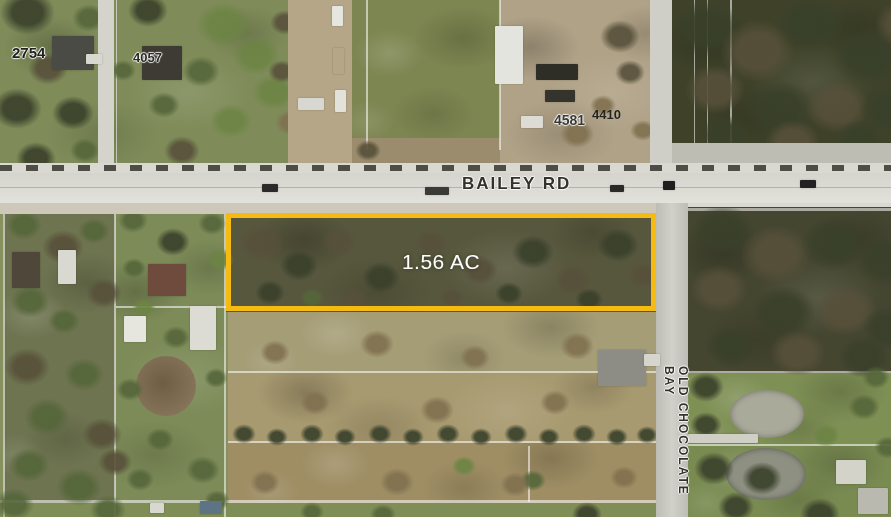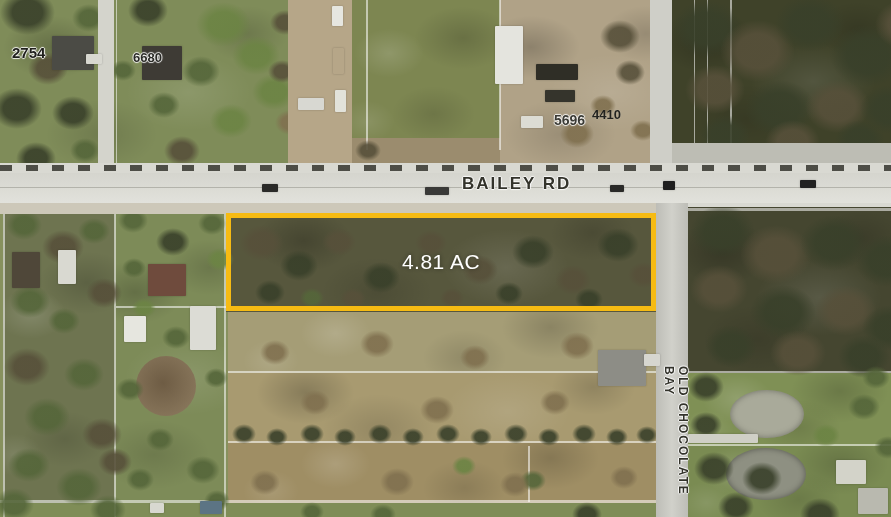--- a/index.html
+++ b/index.html
@@ -276,21 +276,21 @@
       <div class="feat" style="left: 521px; top: 116px; width: 22px; height: 12px; background: rgb(220, 220, 212);"></div>
       <div class="feat" style="left: 262px; top: 184px; width: 16px; height: 8px; background: rgb(42, 42, 40);"></div>
       <div class="feat" style="left: 425px; top: 187px; width: 24px; height: 8px; background: rgb(58, 58, 56);"></div>
       <div class="feat" style="left: 610px; top: 185px; width: 14px; height: 7px; background: rgb(42, 42, 40);"></div>
       <div class="feat" style="left: 800px; top: 180px; width: 16px; height: 8px; background: rgb(34, 34, 34);"></div>
       <div class="feat" style="left: 663px; top: 181px; width: 12px; height: 9px; background: rgb(30, 30, 30);"></div>
       <div class="feat" style="left: 688px; top: 434px; width: 70px; height: 9px; background: rgb(207, 207, 198);"></div>
     </div>
 
   <div id="parcel-outline" class="abs"></div>
-  <div id="parcel-area-label" class="abs">4.81 AC</div>
+  <div id="parcel-area-label" class="abs">1.56 AC</div>
 
   <div id="bailey-label" class="maplabel">BAILEY RD</div>
   <div id="chocolate-label" class="maplabel">OLD CHOCOLATE BAY</div>
   <div id="addr-4051" class="maplabel">2754</div>
-  <div id="addr-4057" class="maplabel">6680</div>
-  <div id="addr-4581" class="maplabel">5696</div>
+  <div id="addr-4057" class="maplabel">4057</div>
+  <div id="addr-4581" class="maplabel">4581</div>
   <div id="addr-3690" class="maplabel">4410</div>
 </div>
 
 </body></html>

